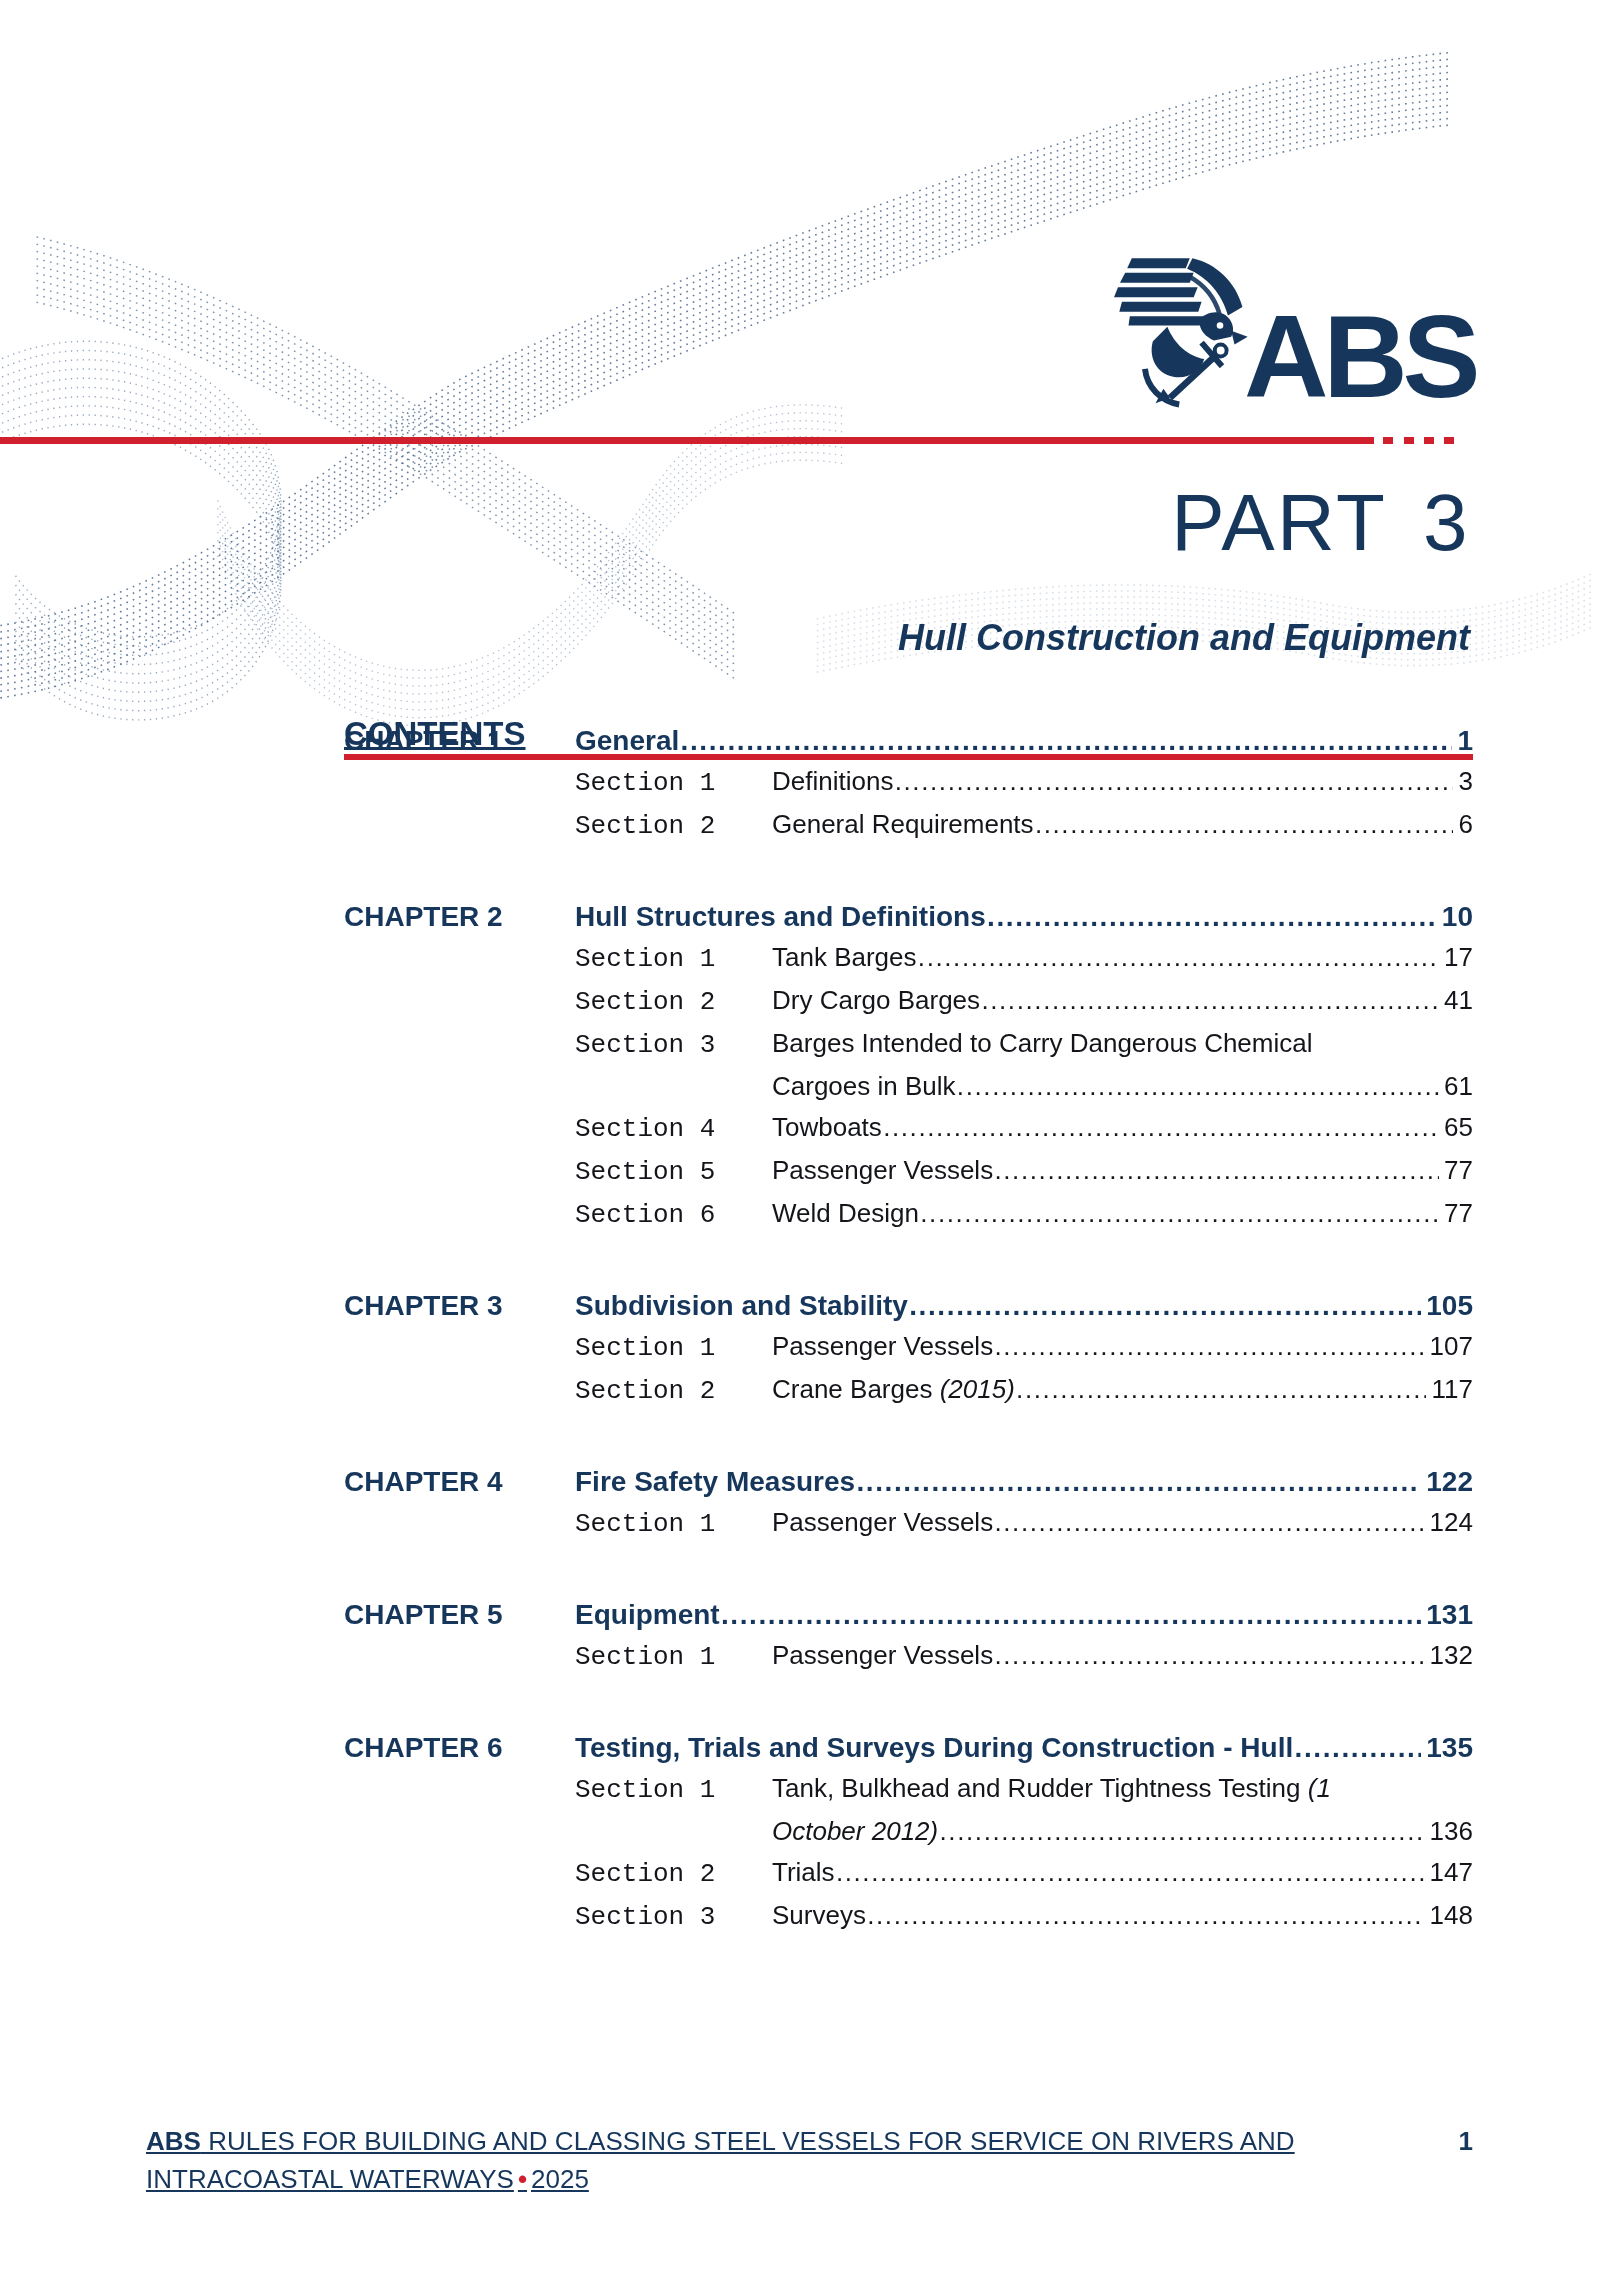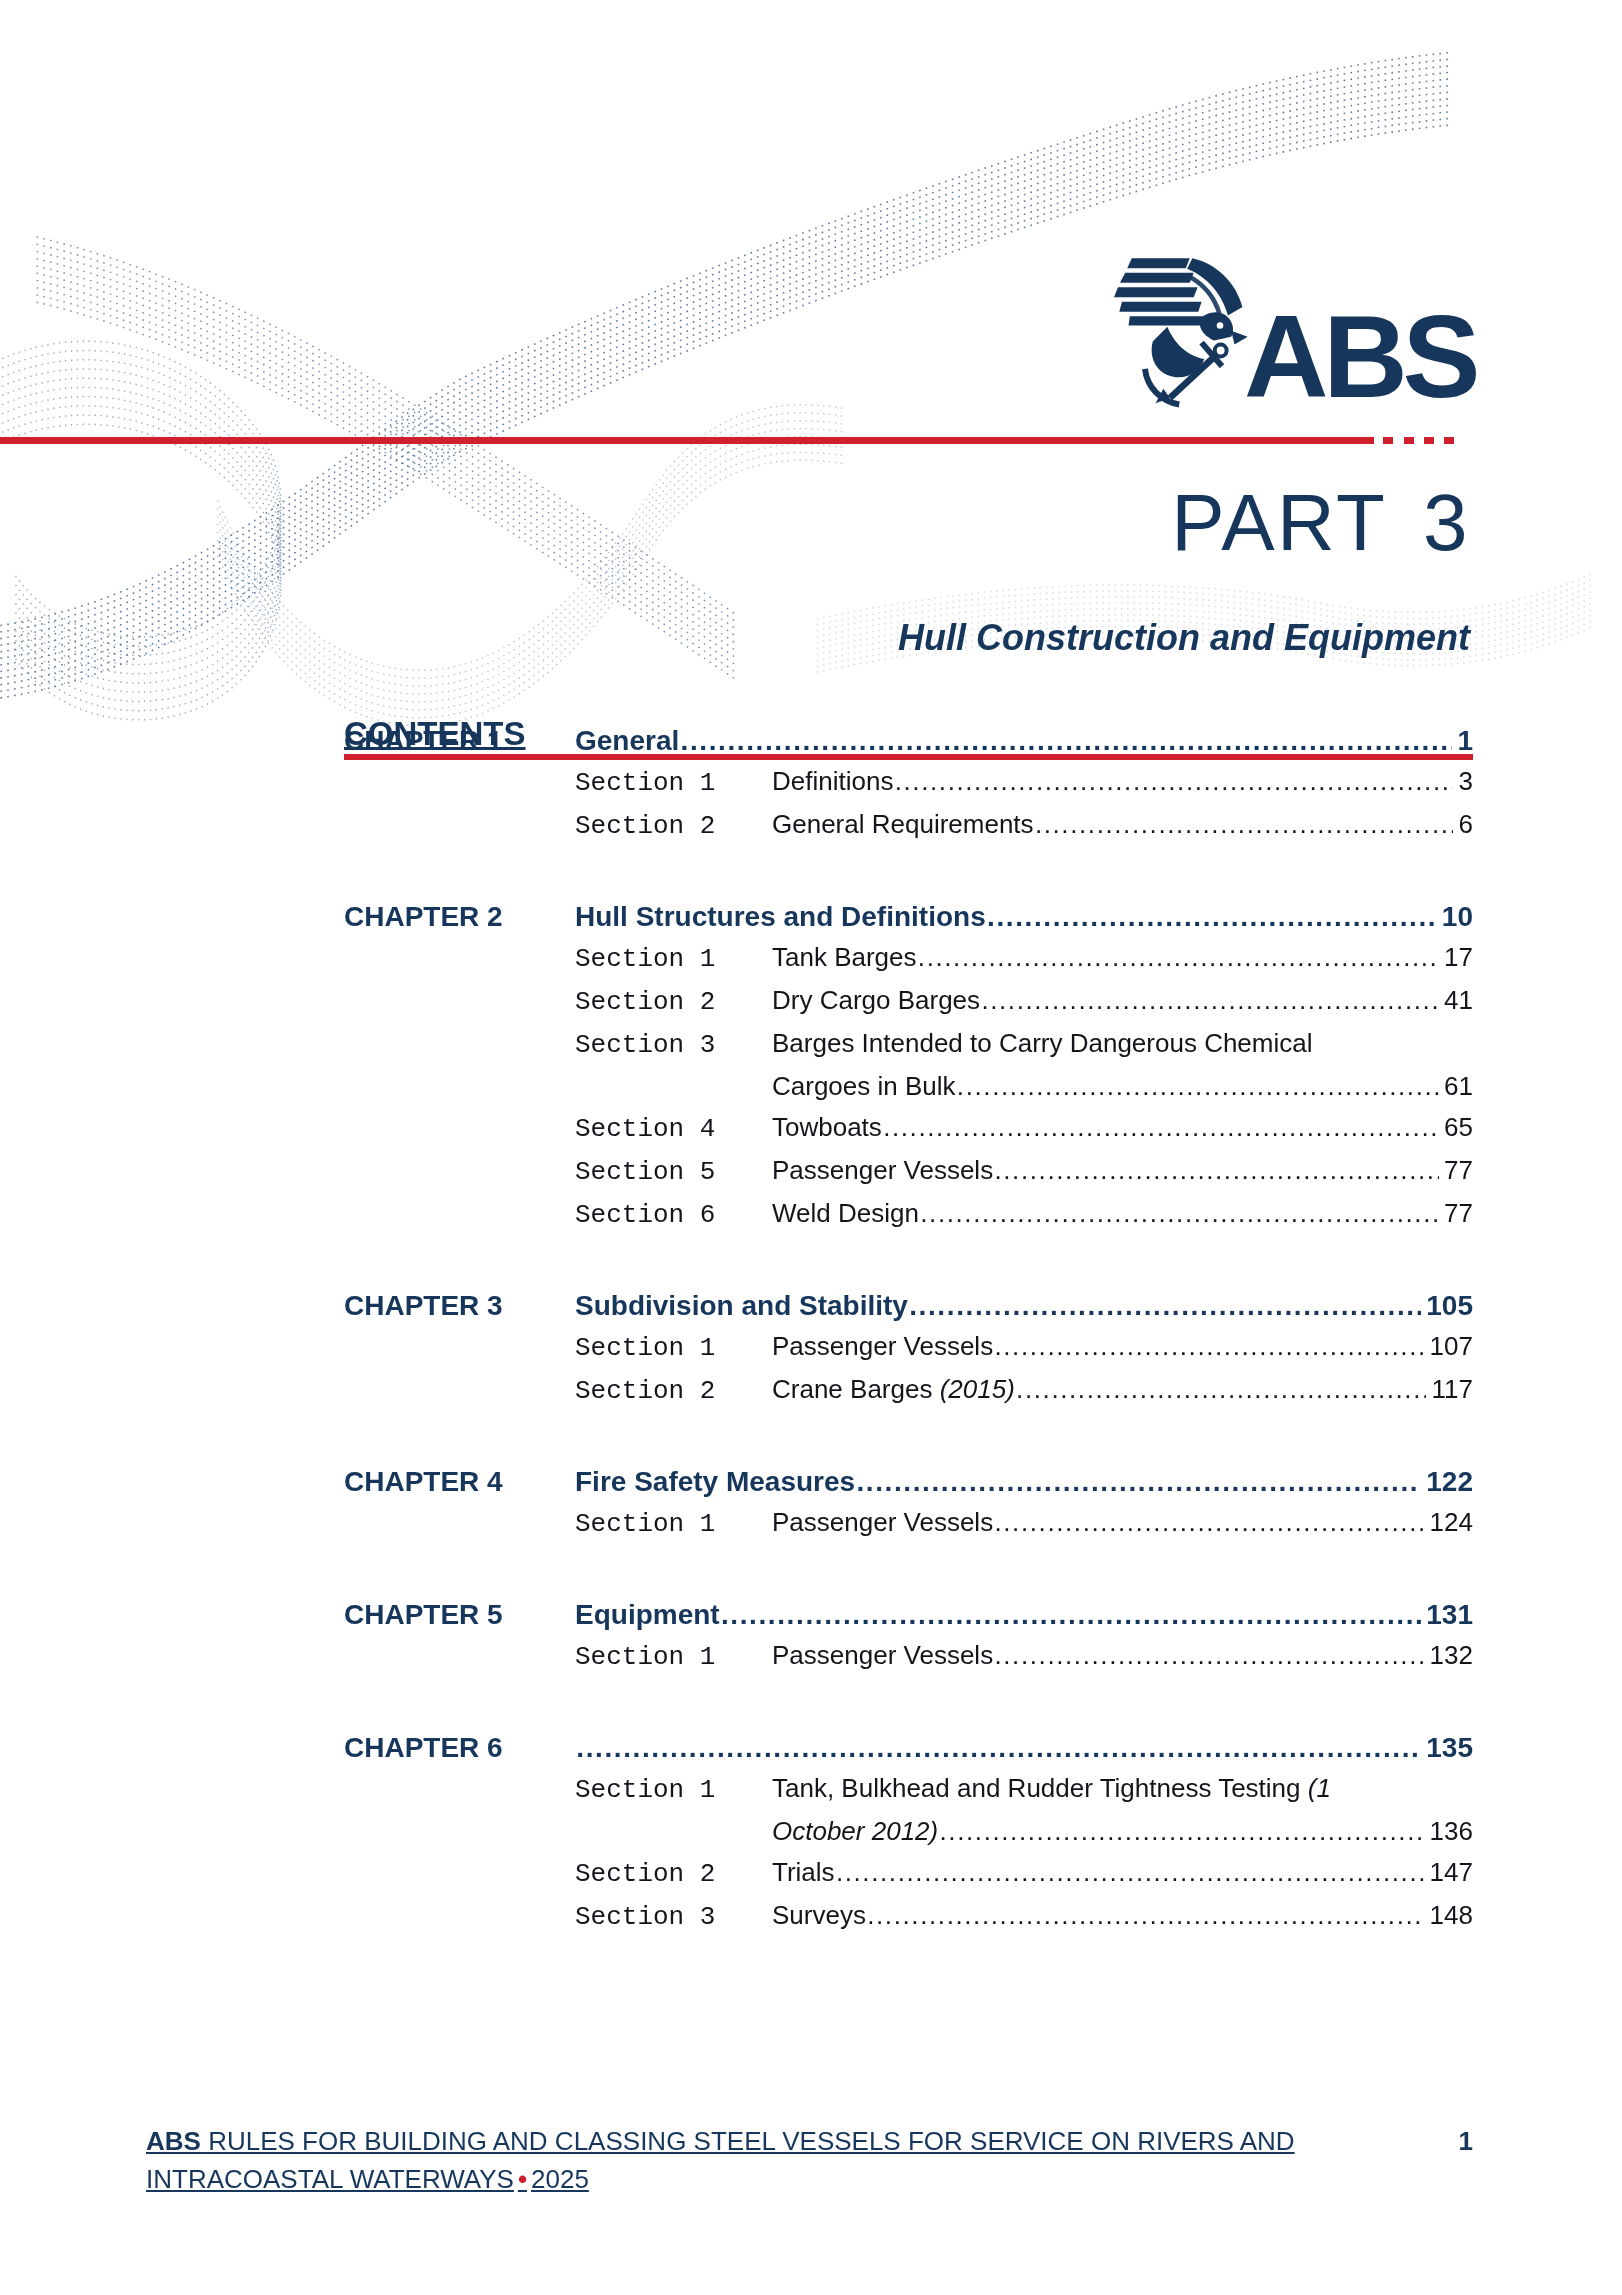--- a/index.html
+++ b/index.html
@@ -298,20 +298,21 @@
         <span class="col-a"></span>
         <span class="col-b">Section 1</span>
         <span class="t"><span>Passenger Vessels</span></span>
         <span class="dots">............................................................................................................................................................................................................................................................................................................</span>
         <span class="pg">132</span>
       </div>
     </div>
     <div class="toc-chapter">
       <div class="row chapter">
         <span class="col-a">CHAPTER 6</span>
+        <span class="t">Testing, Trials and Surveys During Construction - Hull</span>
         <span class="dots">............................................................................................................................................................................................................................................................................................................</span>
         <span class="pg">135</span>
       </div>
       <div class="row section">
         <span class="col-a"></span>
         <span class="col-b">Section 1</span>
         <span class="t"><span>Tank, Bulkhead and Rudder Tightness Testing </span><span class="it">(1</span></span>
       </div>
       <div class="row section">
         <span class="col-a"></span>

